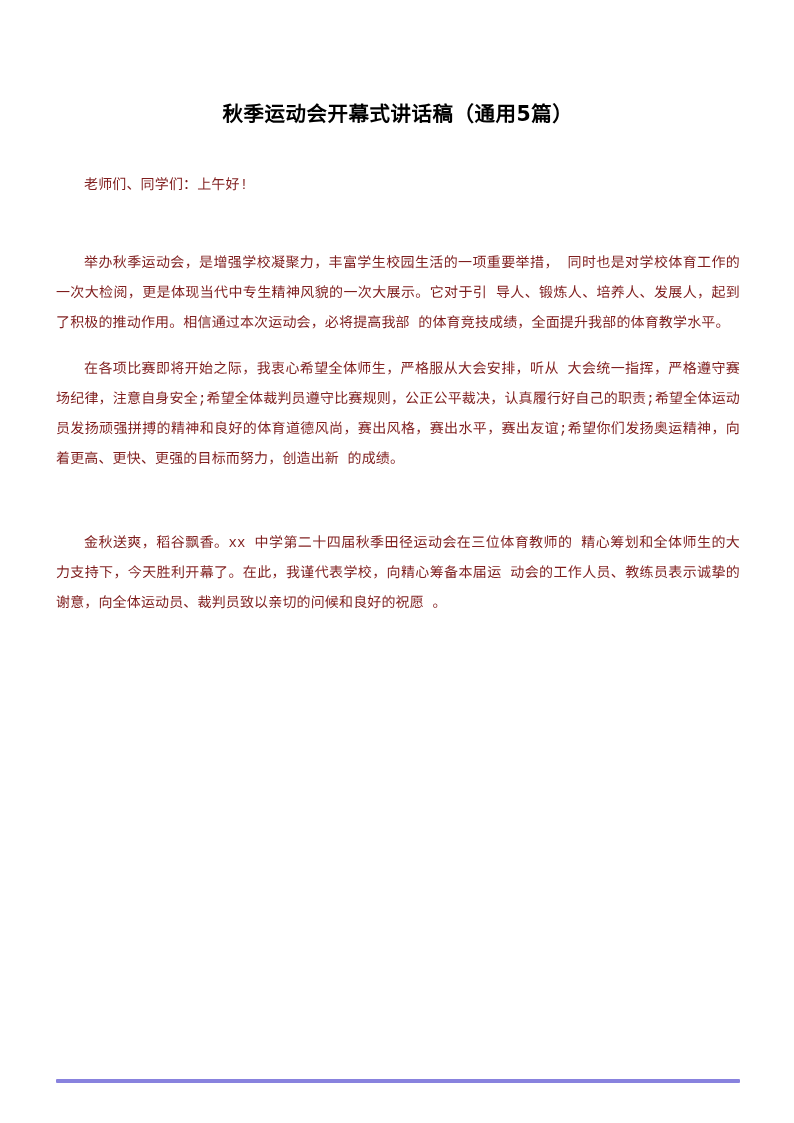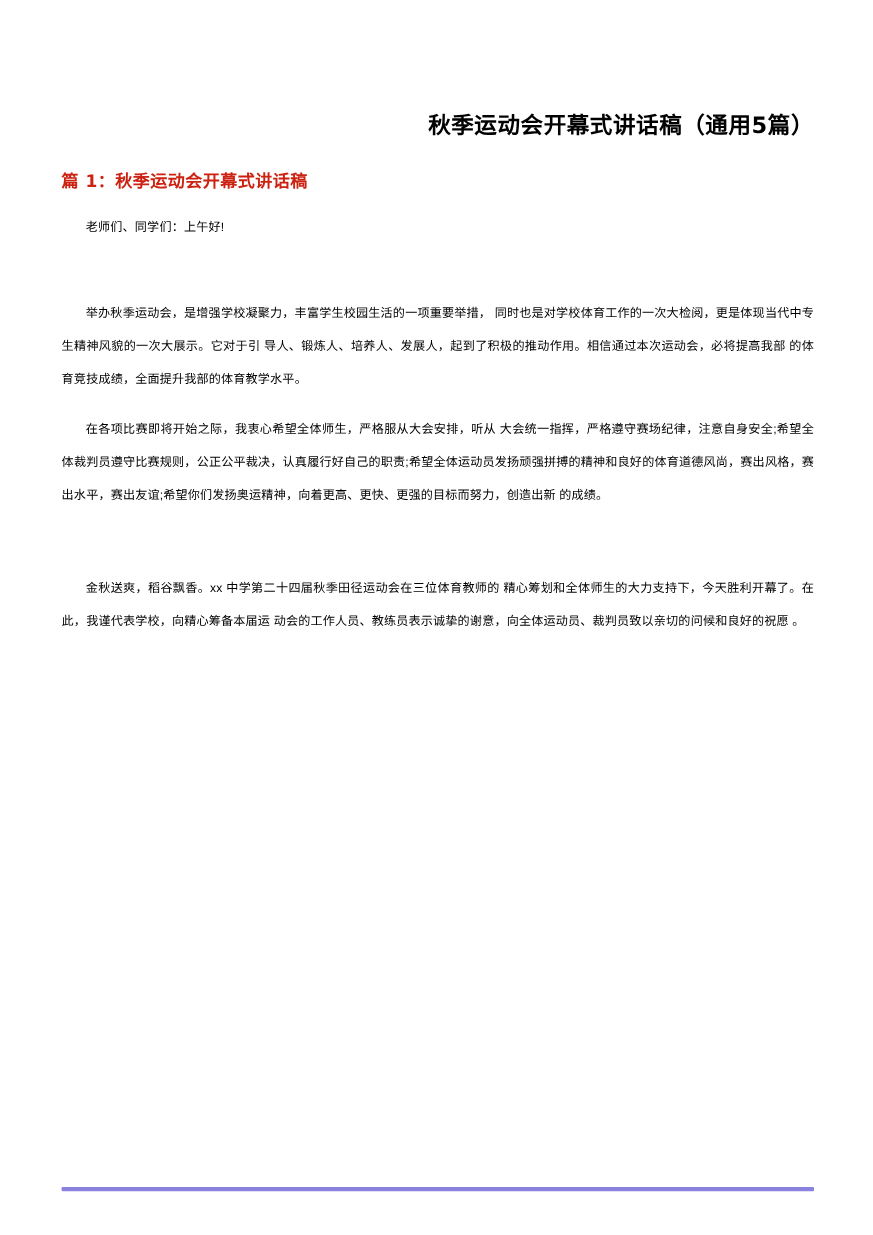--- a/index.html
+++ b/index.html
@@ -32,21 +32,21 @@
 
   
   .doc-title {
     margin: 0;
     padding: 0;
     font-family: "DejaVu Sans", "Liberation Sans", sans-serif;
     font-weight: bold;
     font-size: 20.5px;
     line-height: 28px;
     letter-spacing: 0.5px;
-    text-align: right;
+    text-align: center;
     color: #000000;
     padding-top: 100px;
   }
 
   
   .section-heading {
     margin: 0;
     padding: 0;
     font-family: "DejaVu Sans", "Liberation Sans", sans-serif;
     font-weight: bold;
@@ -54,24 +54,24 @@
     line-height: 22px;
     letter-spacing: 0.4px;
     color: #CC2211;
     text-align: left;
   }
 
   
   .para {
     margin: 0;
     padding: 0;
-    font-family: Liberation Sans, sans-serif;
-    font-size: 11px;
+    font-family: Liberation Mono, monospace;
+    font-size: 14px;
     line-height: 30px;
-    color: #000000;
+    color: #7f1d1d;
     text-align: justify;
     text-justify: inter-ideograph;
     text-indent: 2em;
     letter-spacing: 0.15px;
     word-break: break-all;
   }
 
   
   .gap-title-h1   { height: 26px; }
   .gap-h-p        { height: 16px; }
@@ -94,21 +94,20 @@
 <body>
 
 <div class="page">
 
   <div class="page-body">
 
     <h1 class="doc-title">秋季运动会开幕式讲话稿（通用5篇）</h1>
 
     <div class="gap-title-h1"></div>
 
-    <h2 class="section-heading">篇 1：秋季运动会开幕式讲话稿</h2>
 
     <div class="gap-h-p"></div>
 
     <p class="para">老师们、同学们：上午好!</p>
 
     <div class="gap-p-p"></div>
 
 
     <div class="gap-p-p"></div>
 

